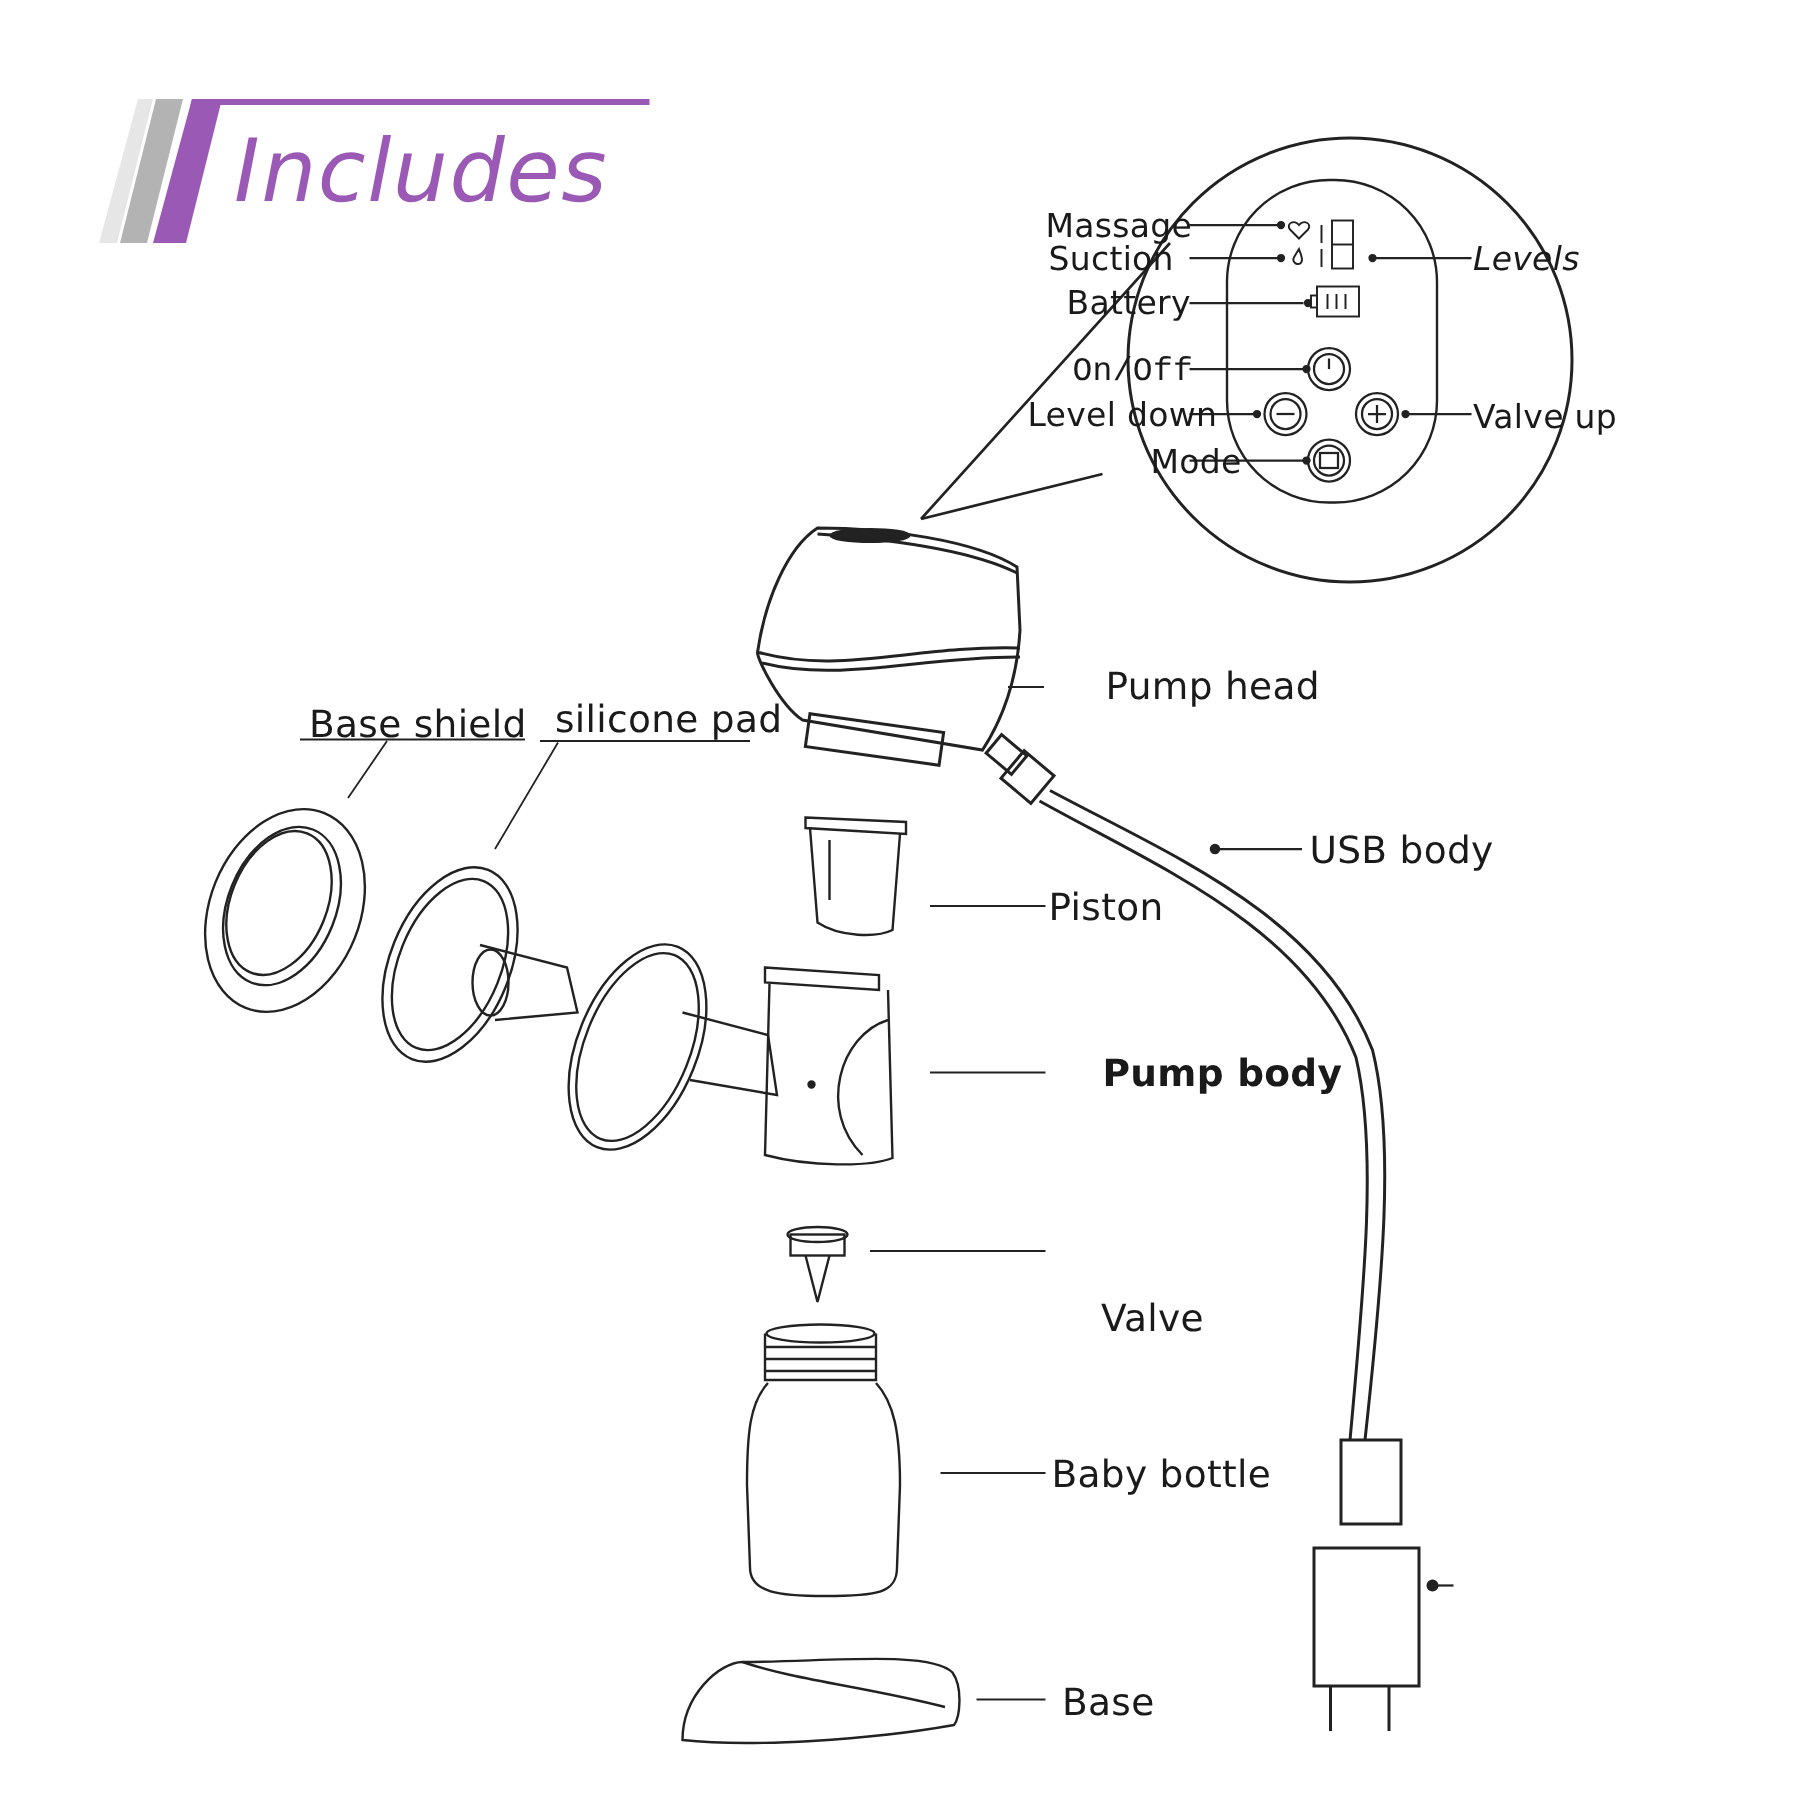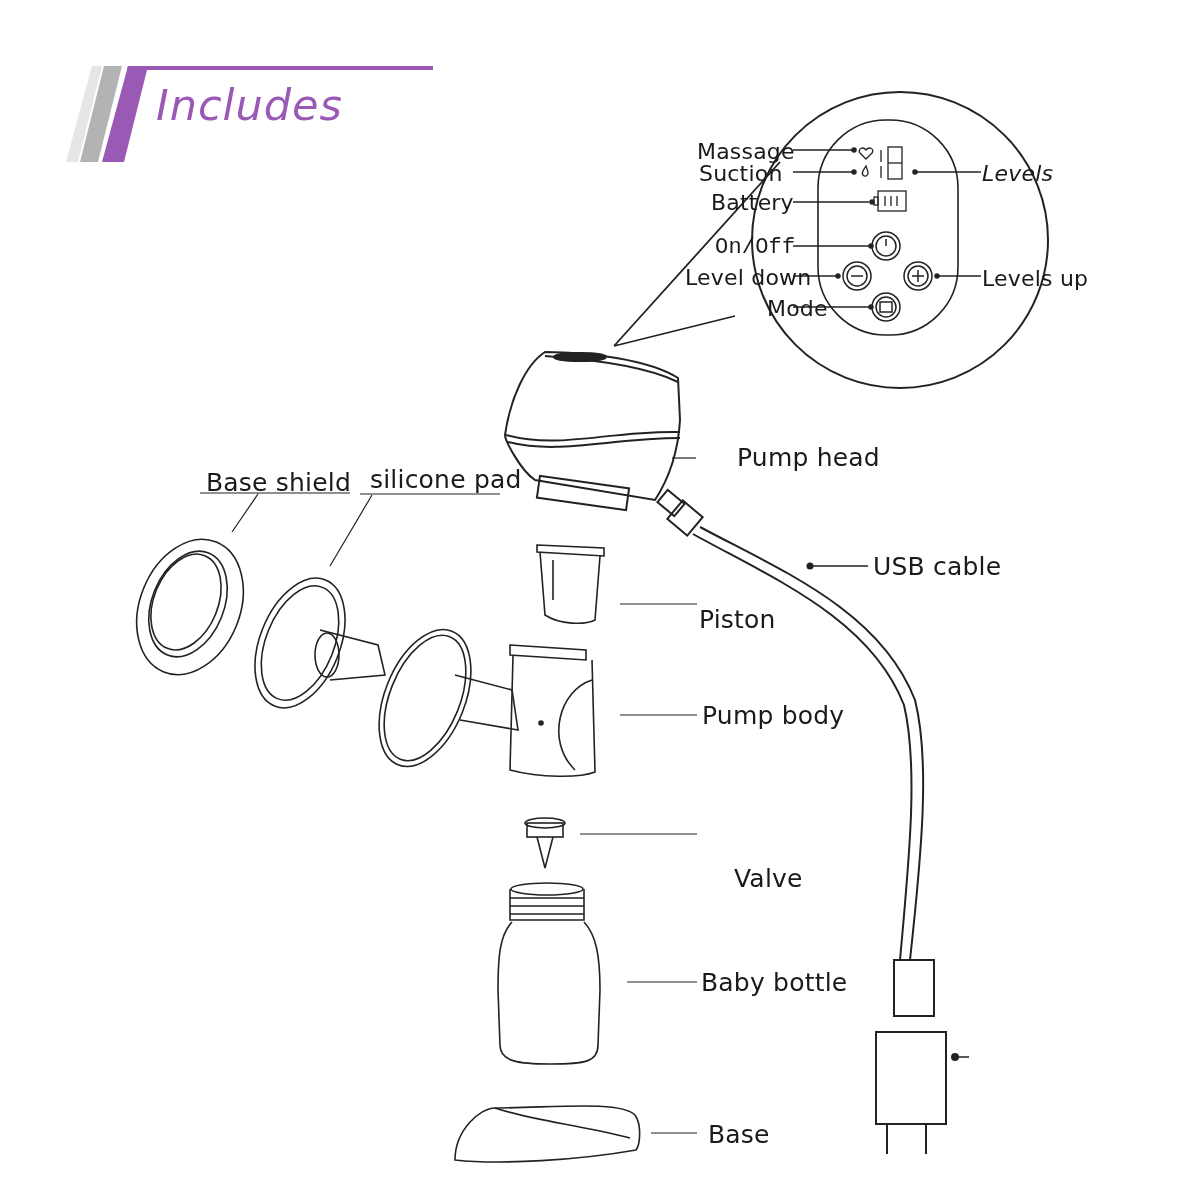--- a/index.html
+++ b/index.html
@@ -1,20 +1,20 @@
 <!DOCTYPE html>
 <html><head>
   <meta charset="utf-8">
   <style>
     html, body { margin:0; padding:0; background:#ffffff; }
     body { width:1200px; height:1200px; position:relative; overflow:hidden; font-family:"DejaVu Sans", sans-serif; }
     svg { position:absolute; left:0; top:0; }
     .lbl { position:absolute; color:#1a1a1a; font-family:"DejaVu Sans", sans-serif; font-size:25px; white-space:nowrap; letter-spacing:0.2px; }
     .sm { font-size:22px; }
-    .title { position:absolute; left:156px; top:80px; font-size:43px; color:#9b59b6; font-family:"DejaVu Sans", sans-serif; font-style:italic; font-weight:300; letter-spacing:1px;text-align:right; }
+    .title { position:absolute; left:156px; top:80px; font-size:58px; color:#9b59b6; font-family:"DejaVu Sans", sans-serif; font-style:italic; font-weight:300; letter-spacing:1px;text-align:right; }
   </style>
 </head>
 <body>
 
 <svg width="1200" height="1200" fill="none" stroke="#222" stroke-width="2">
 
   <g stroke="none">
     <polygon points="92,66 102,66 78,162 66,162" fill="#e6e6e6"></polygon>
     <polygon points="104,66 122,66 98,162 80,162" fill="#b3b3b3"></polygon>
     <polygon points="128,66 148,66 124,162 102,162" fill="#9b59b6"></polygon>
@@ -165,23 +165,23 @@
 
 <div class="title">Includes</div>
 
 <div class="lbl sm" style="left:697px;top:139px;">Massage</div>
 <div class="lbl sm" style="left:699px;top:161px;">Suction</div>
 <div class="lbl sm" style="left:711px;top:190px;">Battery</div>
 <div class="lbl sm" style="left:715px;top:235px;font-family:Liberation Mono, monospace;">On/Off</div>
 <div class="lbl sm" style="left:685px;top:265px;text-align:center;">Level down</div>
 <div class="lbl sm" style="left:731px;top:296px;margin-left:36px;">Mode</div>
 <div class="lbl sm" style="left:982px;top:161px;font-style:italic;">Levels</div>
-<div class="lbl sm" style="left:982px;top:266px;">Levels up</div>
+<div class="lbl sm" style="left:982px;top:266px;">Valve up</div>
 
 <div class="lbl" style="left:701px;top:443px;margin-left:36px;">Pump head</div>
 <div class="lbl" style="left:206px;top:468px;">Base shield</div>
 <div class="lbl" style="left:370px;top:465px;">silicone pad</div>
-<div class="lbl" style="left:873px;top:552px;">USB cable</div>
-<div class="lbl" style="left:699px;top:590px;margin-top:15px;">Piston</div>
-<div class="lbl" style="left:702px;top:701px;">Pump body</div>
+<div class="lbl" style="left:873px;top:552px;">USB body</div>
+<div class="lbl" style="left:699px;top:590px;">Piston</div>
+<div class="lbl" style="left:735px;top:701px;font-weight:bold;">Pump body</div>
 <div class="lbl" style="left:734px;top:820px;margin-top:44px;">Valve</div>
 <div class="lbl" style="left:701px;top:968px;">Baby bottle</div>
 <div class="lbl" style="left:708px;top:1120px;">Base</div>
 
 </body></html>

